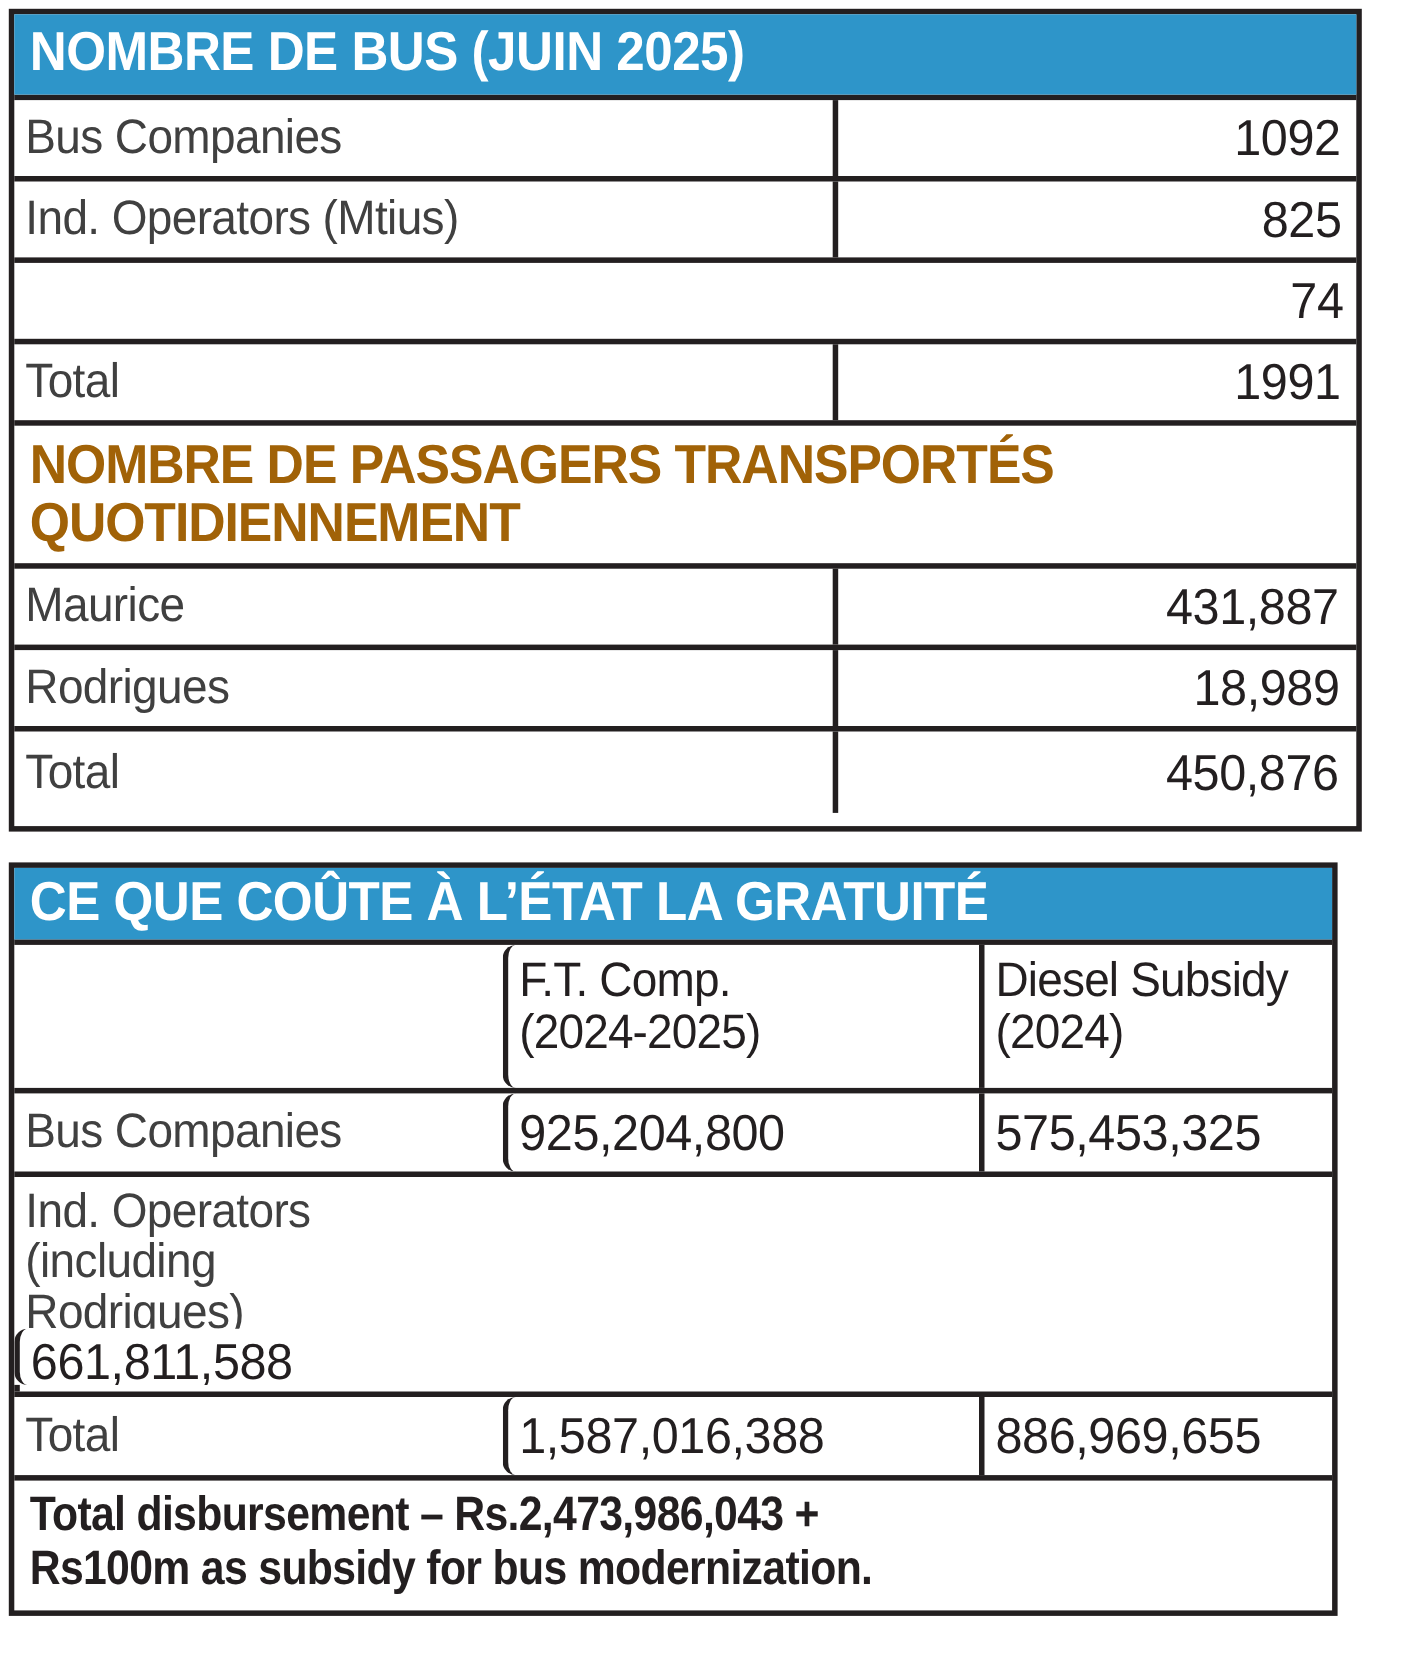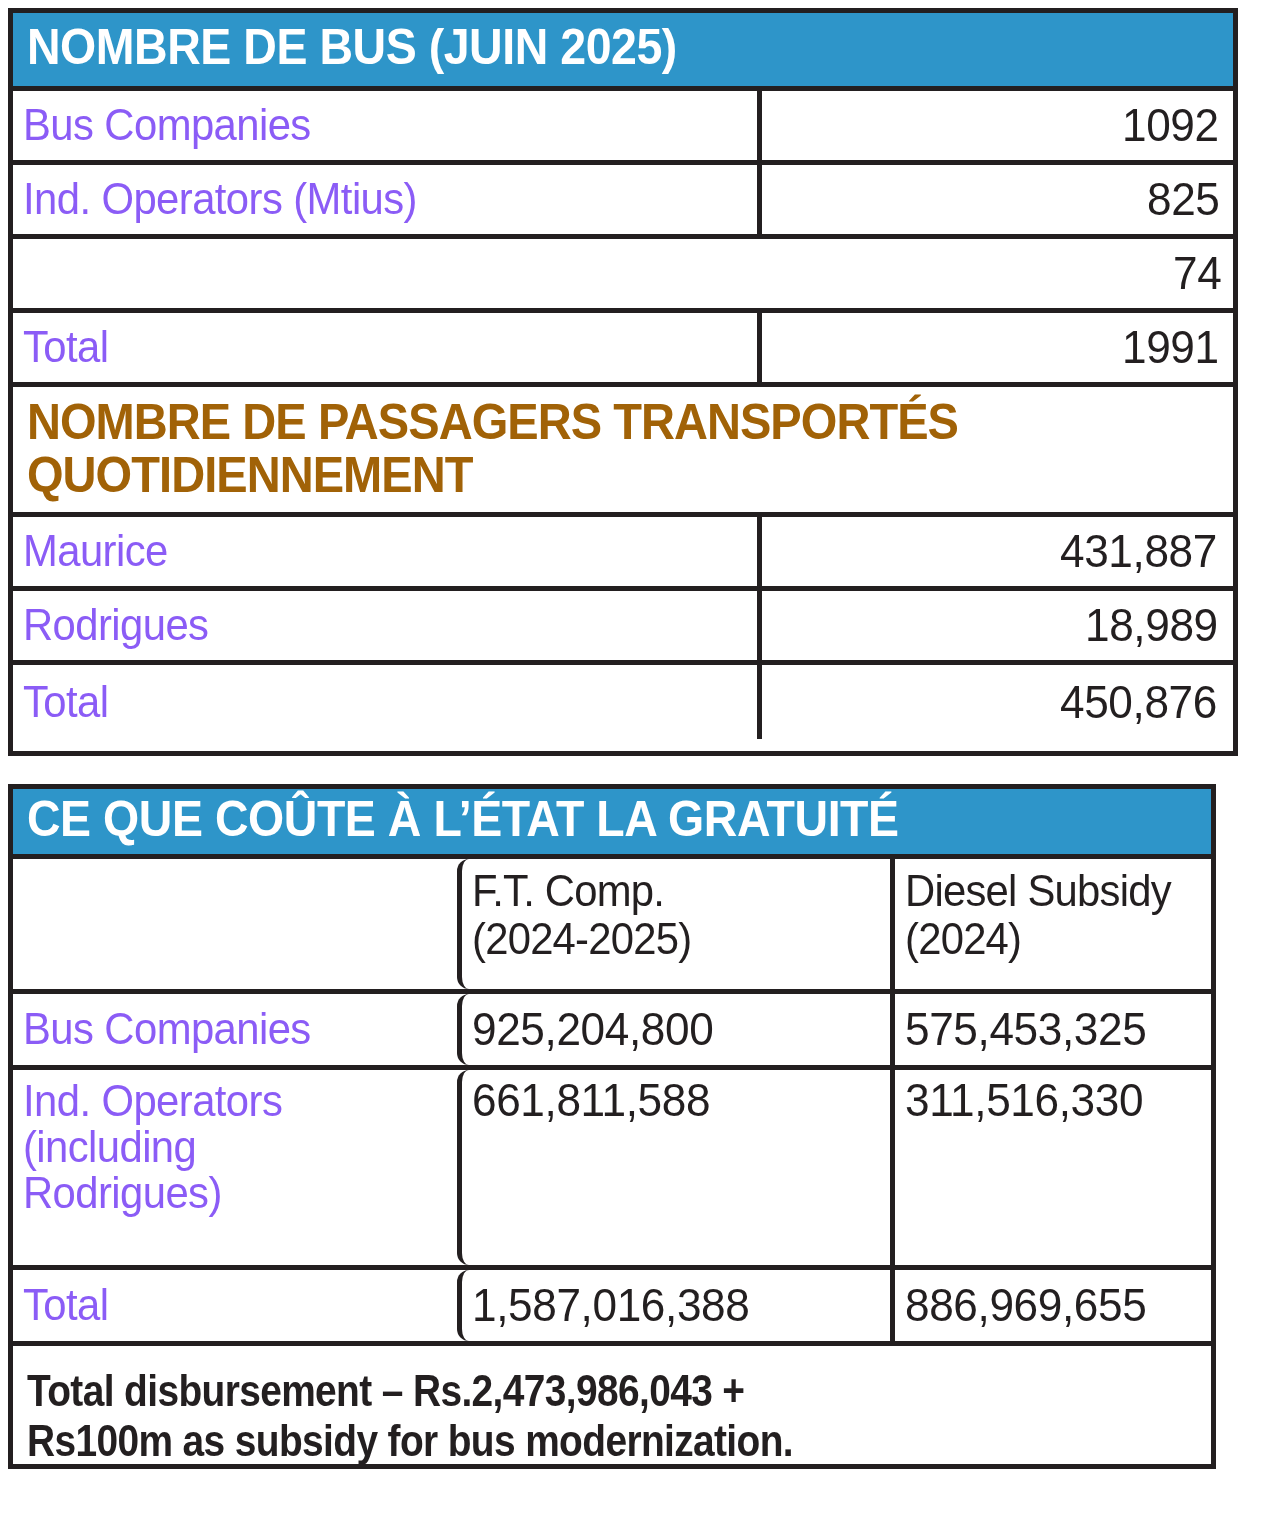--- a/index.html
+++ b/index.html
@@ -85,21 +85,21 @@
   .section-head span {
     display: inline-block;
     transform: scaleX(0.94);
     transform-origin: left center;
   }
 
   .label {
     font-size: 44px;
     font-weight: 500;
     letter-spacing: -0.6px;
-    color: #8b5cf6;
+    color: #404040;
     line-height: 1.05;
   }
   .label span { display:inline-block; transform: scaleX(0.95); transform-origin:left center; }
 
   .value {
     font-size: 46px;
     font-weight: 500;
     letter-spacing: -0.4px;
     color: #231f20;
     line-height: 1.05;
@@ -107,21 +107,21 @@
   .value span { display:inline-block; transform: scaleX(0.96); transform-origin:left center; }
 
   .footnote {
     font-size: 44px;
     font-weight: bold;
     letter-spacing: -0.7px;
     line-height: 1.12;
     color: #231f20;
     padding: 6px 10px 8px 14px;
     display: flex;
-    align-items: flex-end;
+    align-items: flex-start;
   }
   .footnote span { display:inline-block; transform: scaleX(0.94); transform-origin:left center; }
 
   
   #table-bus {
     left: 8px;
     top: 8px;
     width: 1230px;
     height: 748px;
   }
@@ -136,21 +136,21 @@
   
   #table-cost {
     left: 8px;
     top: 784px;
     width: 1208px;
     height: 685px;
   }
   #table-cost .r-banner  { height: 70px; }
   #table-cost .r-head    { height: 135px; }
   #table-cost .r-data    { height: 76px; }
-  #table-cost .r-tall    { height: 200px; }
+  #table-cost .r-tall    { height: 200px; flex-direction: column; }
   #table-cost .r-note    { height: 127px; }
 
   #table-cost .c-label { width: 444px; }
   #table-cost .c-col1  { width: 433px; border-radius: 12px; }
   #table-cost .c-col2  { flex: 1; }
   #table-cost .c-full  { width: 100%; }
 
   .colhead {
     font-size: 44px;
     font-weight: 500;

